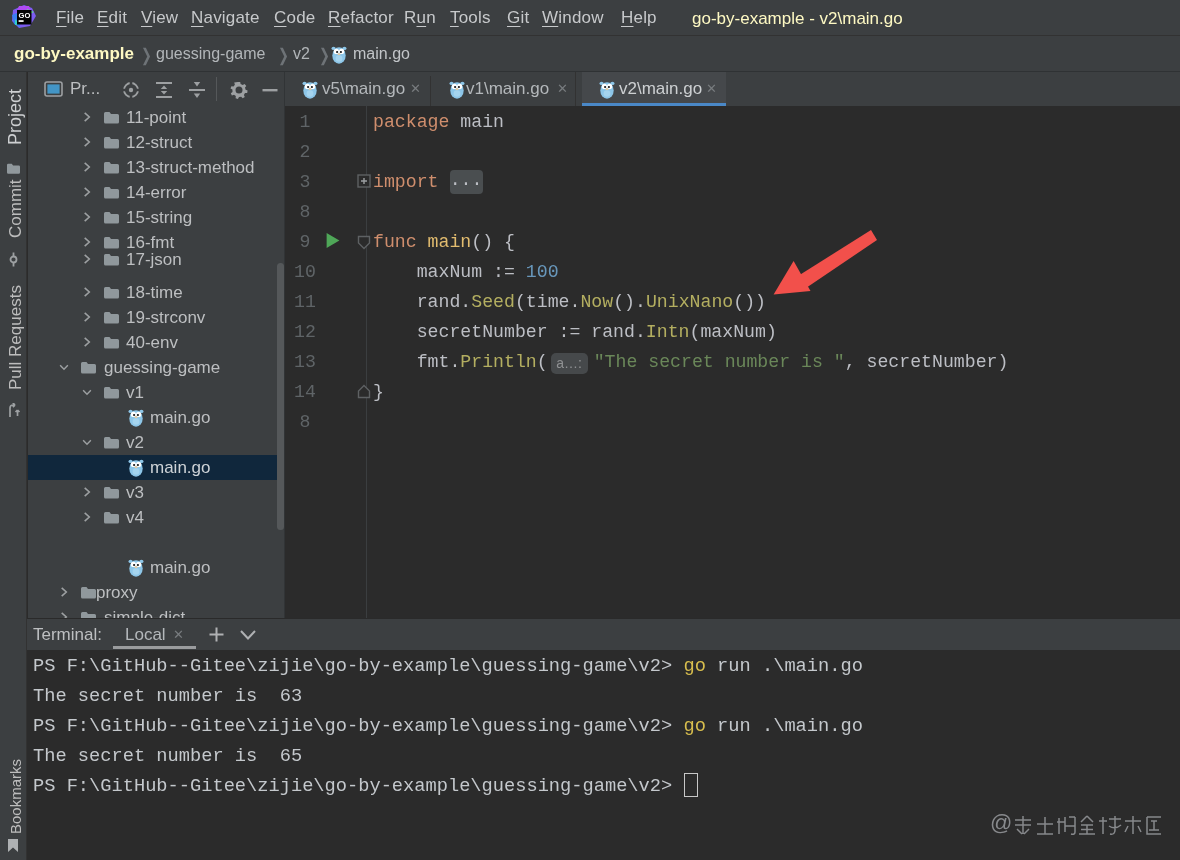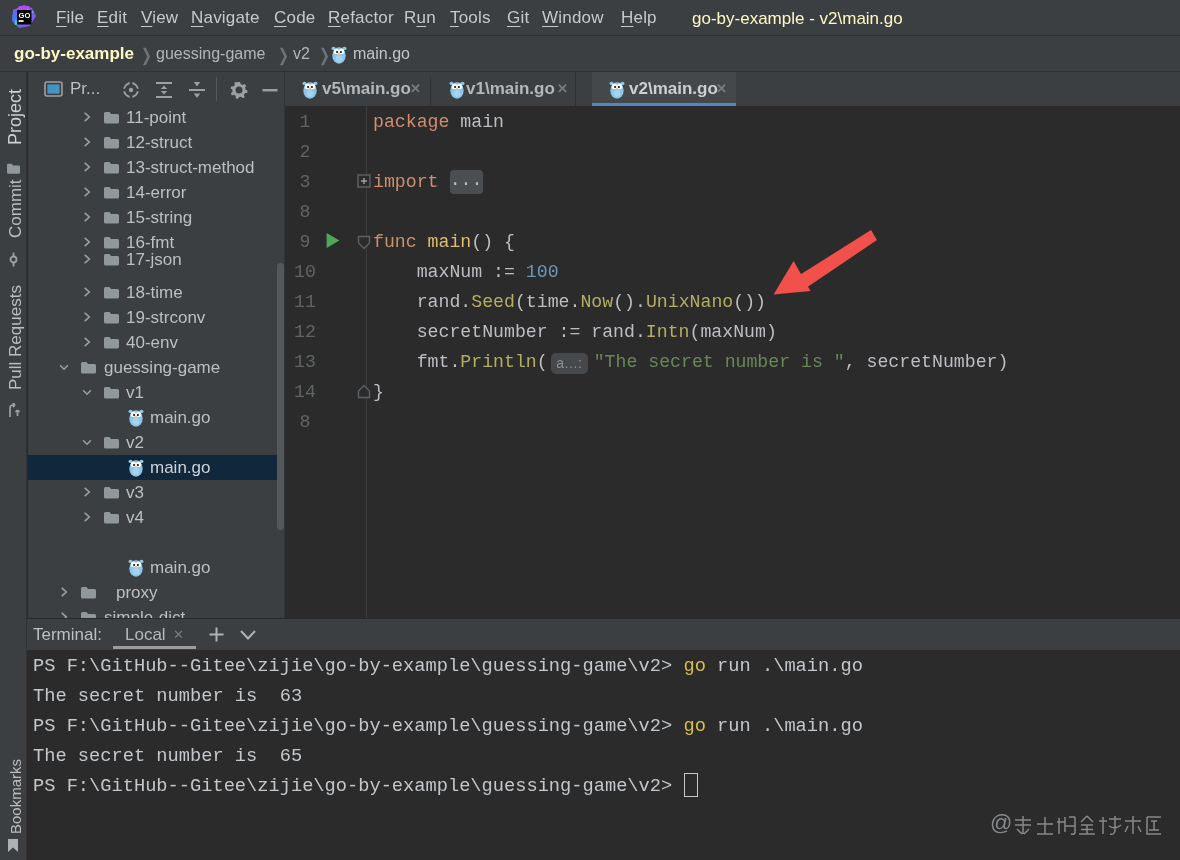--- a/index.html
+++ b/index.html
@@ -21,21 +21,21 @@
   display:flex; align-items:center; height:27px; font-size:16px; color:#BDBDBD; gap:7px; white-space:nowrap; }
 
 #ppanel { left:28px; top:72px; width:257px; height:546px; background:#3C3F41; border-right:1px solid #313436; overflow:hidden; }
 .trow { position:absolute; left:0; width:257px; height:25px; line-height:25px; font-size:17px; color:#BDBFC1; }
 .trow .lbl { position:absolute; top:0; }
 .ticon { position:absolute; top:5px; }
 .chev { position:absolute; top:6px; width:12px; height:12px; }
 .selrow { background:#10273C; width:249px; color:#CED3D7; }
 
 #tabbar { left:285px; top:72px; width:895px; height:34px; background:#3C3F41; }
-.tab { position:absolute; top:0; height:34px;font-weight:bold; }
+.tab { position:absolute; top:0; height:34px; }
 .tabtxt { position:absolute; top:7px; font-size:17px; color:#B4B8BB; }
 .tabx { position:absolute; top:9px; font-size:13px; color:#787C7F; }
 #editor { left:285px; top:106px; width:895px; height:512px; background:#2B2B2B; }
 .lno { position:absolute; left:0px; width:40px; text-align:center;
   font-family:"Liberation Mono", monospace; font-size:18.2px; color:#5F6467; line-height:30px; }
 .cl { position:absolute; left:88px; font-family:"Liberation Mono", monospace;
   font-size:18.2px; line-height:30px; white-space:pre; color:#BCBEC4; }
 .kw { color:#CF8E6D; } .fn { color:#E2BC6F; } .call { color:#B3AE60; }
 .num { color:#6897BB; } .str { color:#6A8759; }
 
@@ -312,21 +312,21 @@
         </svg>
         <span class="lbl" style="left:122px">main.go</span>
       </div>
     <div class="trow" style="top:508px">
         <svg class="chev" style="left:30px" viewBox="0 0 13 13">
           <use href="#chevR"></use>
         </svg>
         <svg class="ticon" style="left:52px" width="17" height="15" viewBox="0 0 17 15">
           <use href="#folder"></use>
         </svg>
-        <span class="lbl" style="left:88px">proxy</span>
+        <span class="lbl" style="left:68px">proxy</span>
       </div>
     <div class="trow" style="top:533px">
         <svg class="chev" style="left:30px" viewBox="0 0 13 13">
           <use href="#chevR"></use>
         </svg>
         <svg class="ticon" style="left:52px" width="17" height="15" viewBox="0 0 17 15">
           <use href="#folder"></use>
         </svg>
         <span class="lbl" style="left:76px">simple-dict</span>
       </div>
@@ -343,21 +343,21 @@
     </div>
     <div class="abs" style="left:145px;top:4px;width:1px;height:30px;background:#323232"></div>
     <div class="tab" style="left:146px;width:144px">
       <svg class="abs" style="left:18px;top:8px" width="16" height="19" viewBox="0 0 16 19">
           <use href="#gopher"></use>
         </svg>
       <span class="tabtxt" style="left:35px">v1\main.go</span>
         <span class="tabx" style="left:126px">✕</span>
     </div>
     <div class="abs" style="left:290px;top:0;width:1px;height:34px;background:#323232"></div>
-    <div class="tab" style="left:307px;width:144px;background:#45484B">
+    <div class="tab" style="left:297px;width:144px;background:#45484B">
       <svg class="abs" style="left:17px;top:8px" width="16" height="19" viewBox="0 0 16 19">
           <use href="#gopher"></use>
         </svg>
       <span class="tabtxt" style="left:37px;color:#CDD0D2">v2\main.go</span>
         <span class="tabx" style="left:124px">✕</span>
       <div class="abs" style="left:0;top:31px;width:144px;height:3px;background:#4A88C7"></div>
     </div>
   </div>
   <div class="abs" id="editor">
     <div class="abs" style="left:81px;top:0;width:1px;height:512px;background:#3B3E40"></div>

